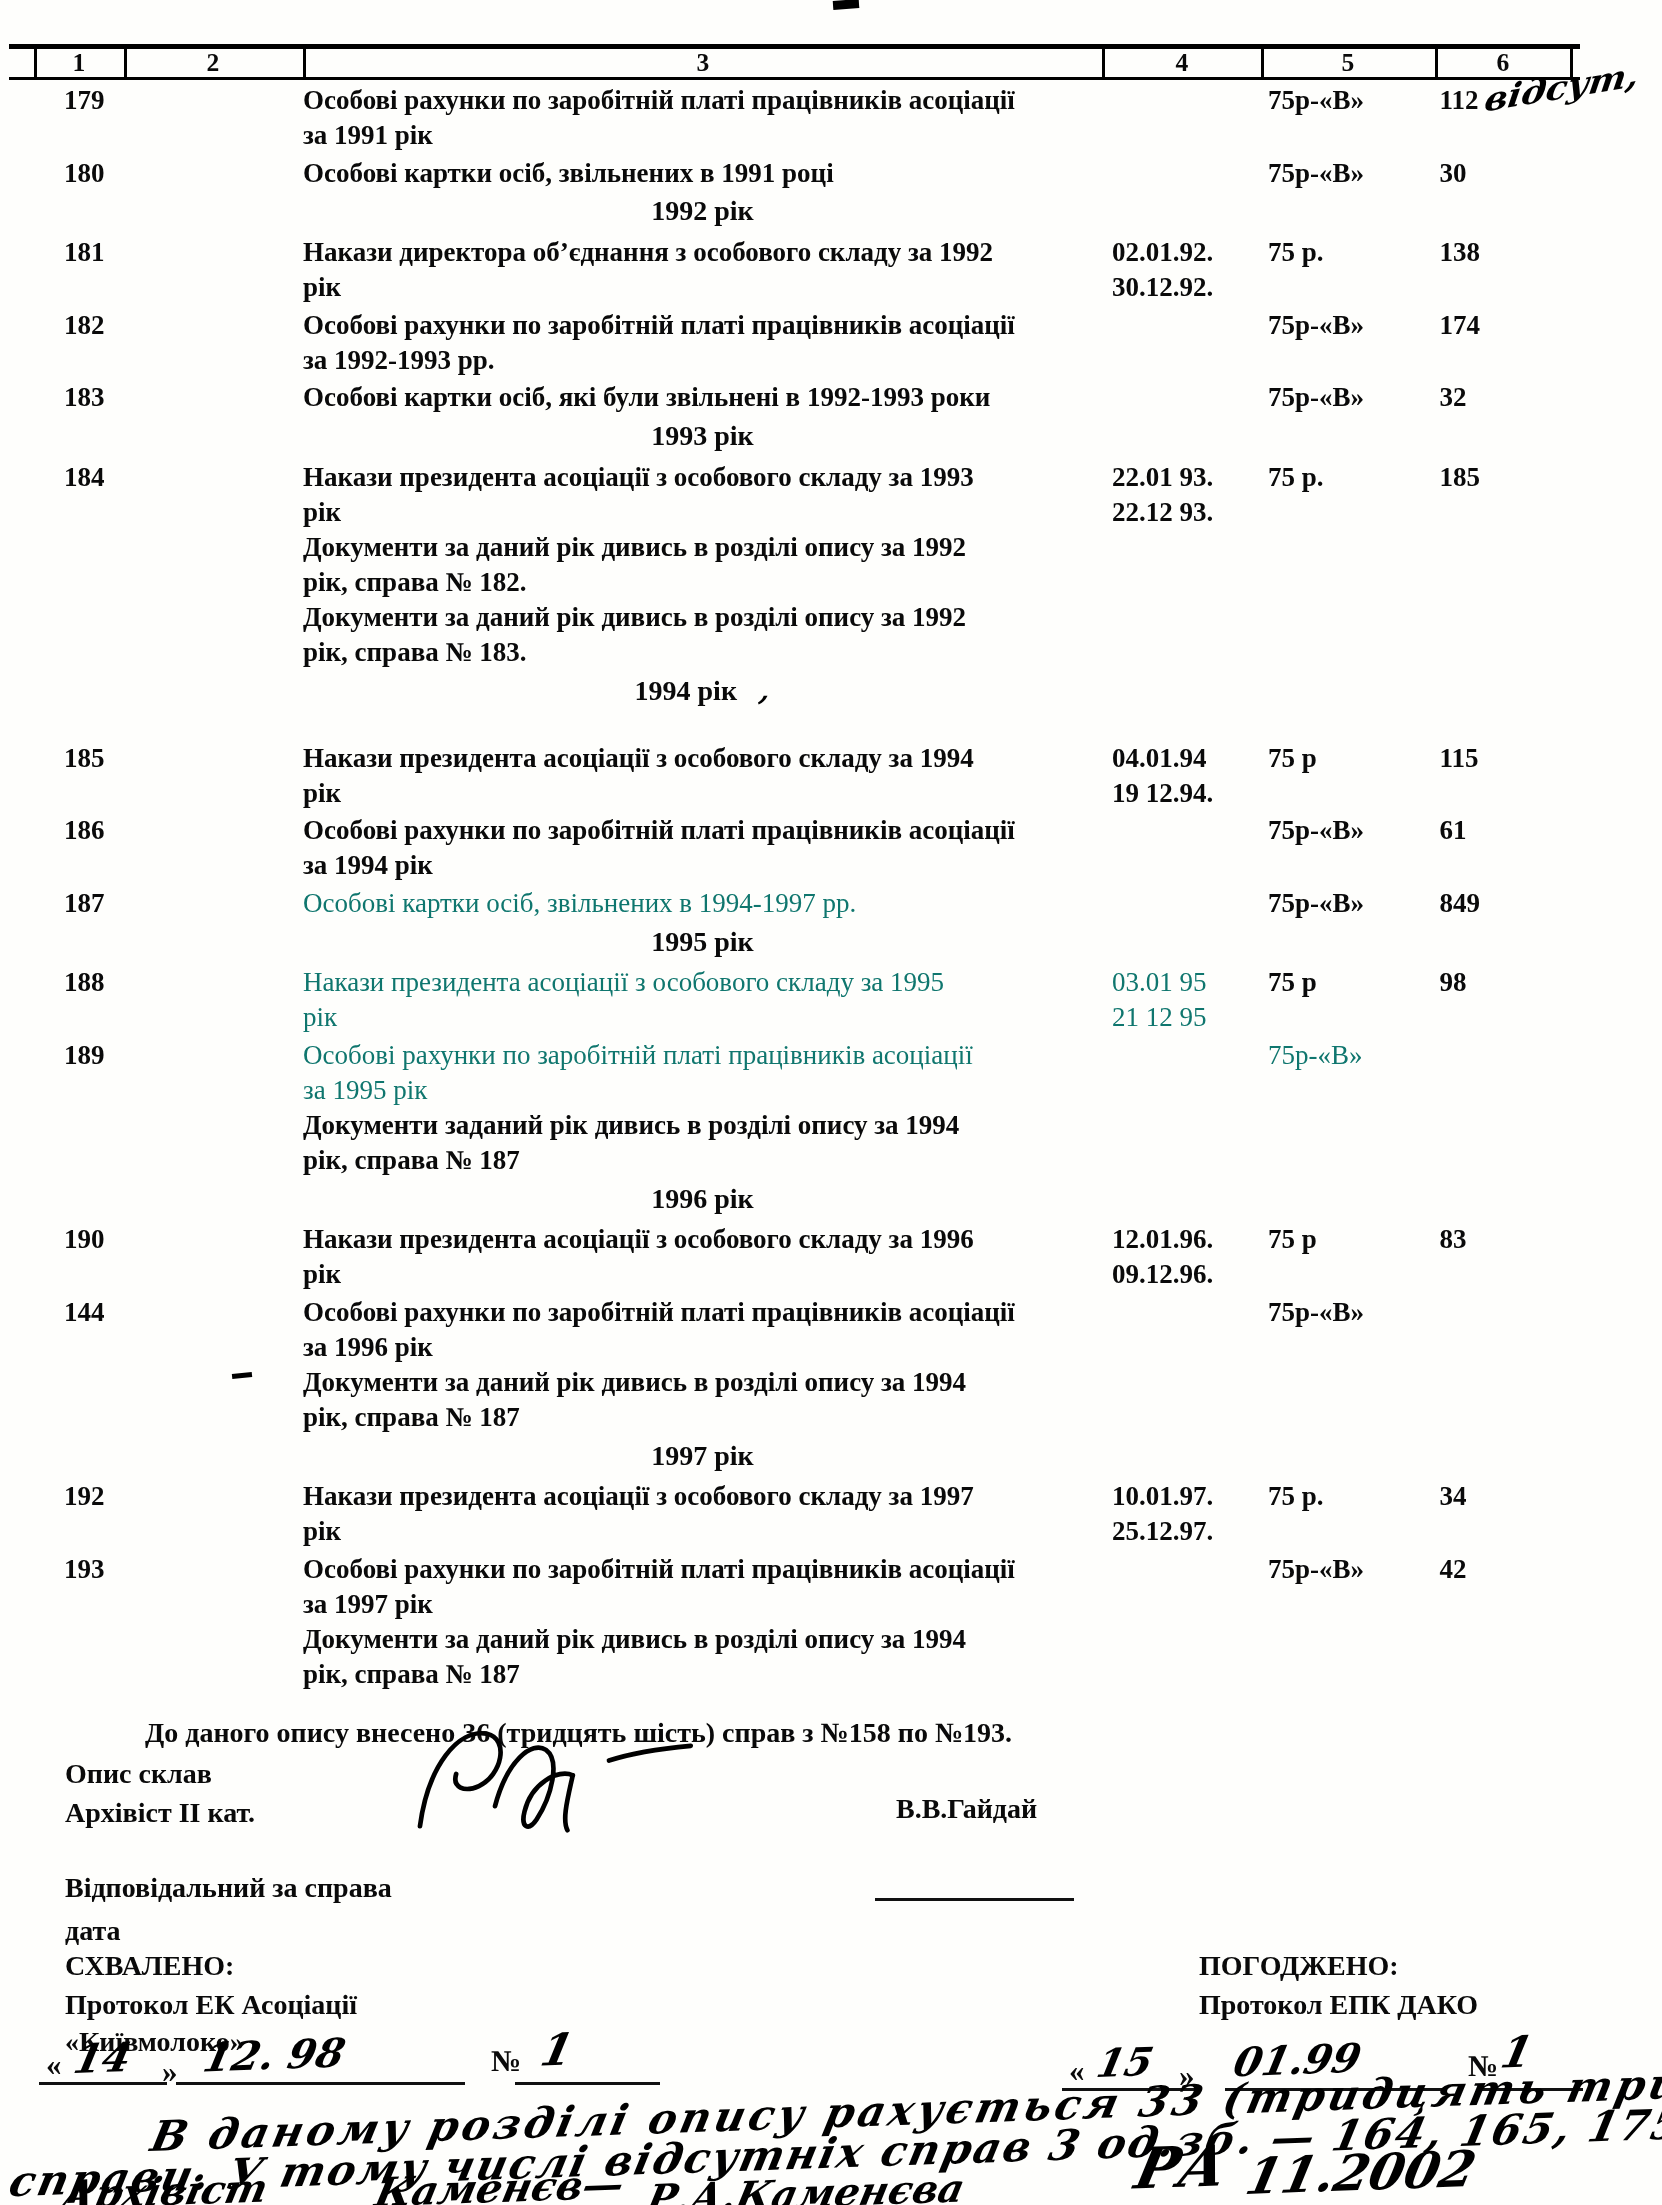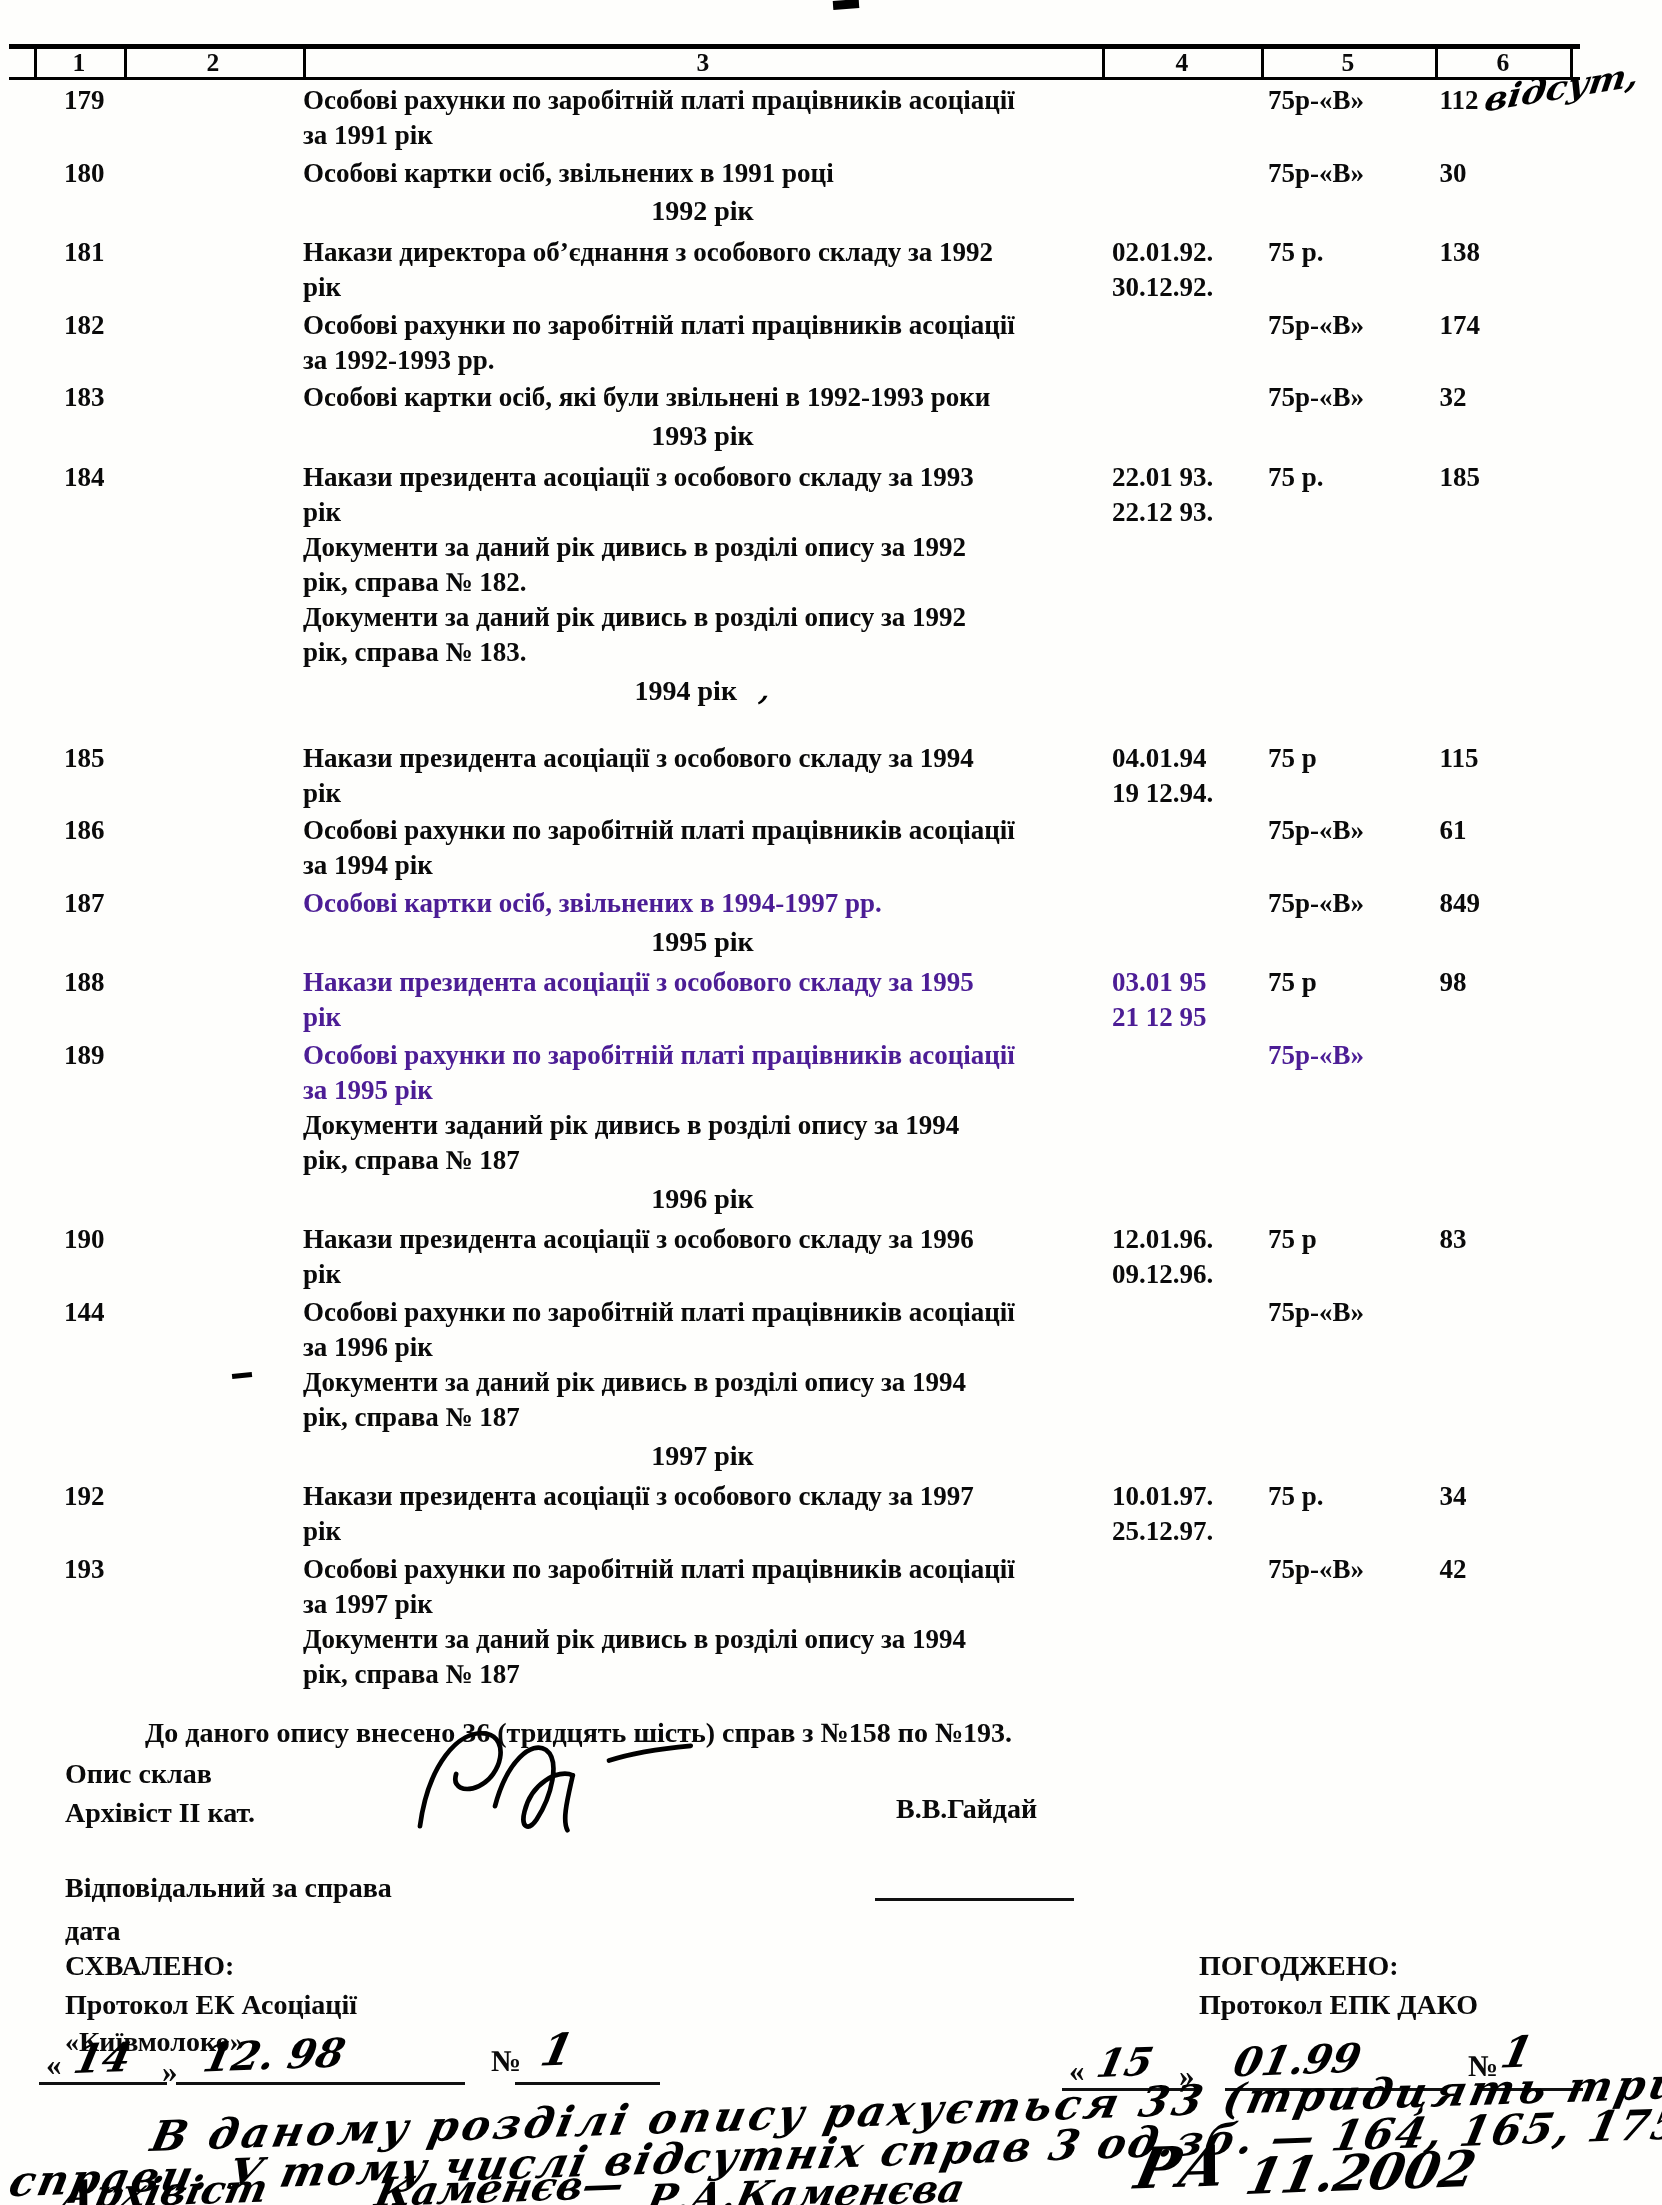--- a/index.html
+++ b/index.html
@@ -18,21 +18,21 @@
   .trow{display:grid;grid-template-columns:91px 178px 799px 166px 168px auto;
         margin-bottom:2.7px;line-height:35px;font-size:27px;font-weight:bold;}
   .c-num{padding-left:30px;}
   .c-desc{}
   .c-dates{padding-left:10px;}
   .c-term{}
   .c-count{padding-left:3.4px;position:relative;}
   .yrow{margin:2.7px 0 6.7px 0;}
   .yrow .c-year{grid-column:3;text-align:center;font-size:28px;}
   .gap-lg{margin-bottom:33px;}
-  .faded{color:#4c1d95;font-weight:bold;}
+  .faded{color:#0f766e;font-weight:normal;}
   .summary{margin:22px 0 0 111px;font-size:28px;font-weight:bold;line-height:38px;}
   
   .hand{font-family:"DejaVu Serif",serif;font-style:italic;font-weight:bold;color:#000;
         display:inline-block;transform:skewX(-14deg) rotate(-2deg);white-space:nowrap;}
   .hand-annot{position:absolute;left:52px;top:-13.5px;font-size:34px;transform:skewX(-18deg) rotate(-10deg);}
   .hand-mark{font-size:27px;margin-left:24px;transform:skewX(-14deg);}
   .hline-thin{position:absolute;height:2.7px;background:#111;}
   .lbl{position:absolute;font-size:28px;font-weight:bold;white-space:nowrap;margin-left:21px;}
   .quote{position:absolute;font-size:31px;font-weight:bold;}
   .mark-dash{position:absolute;background:#000;}

